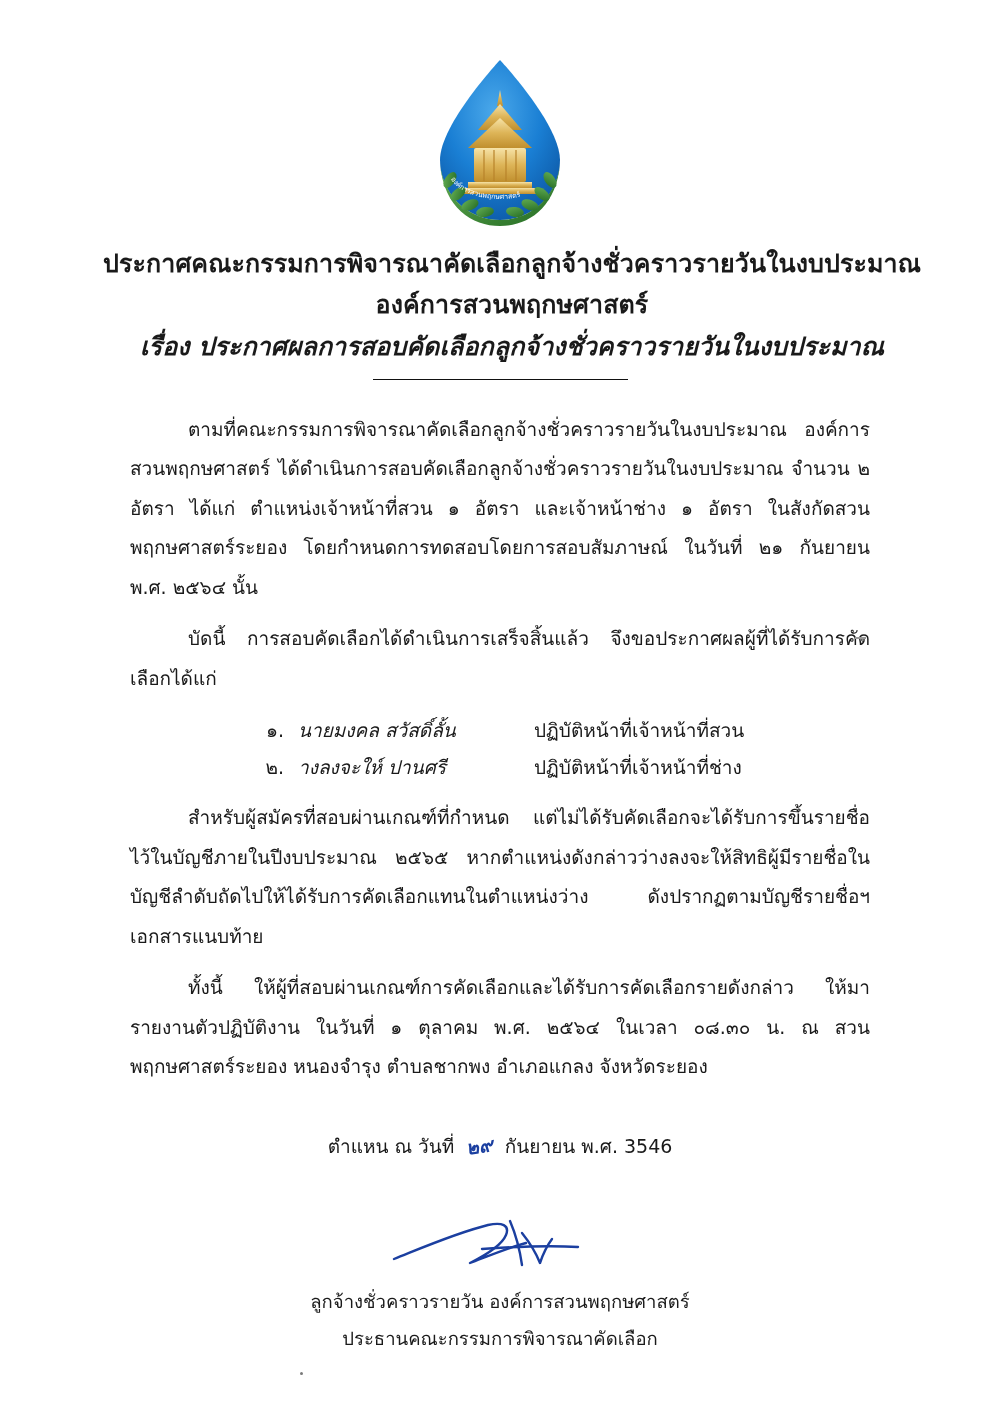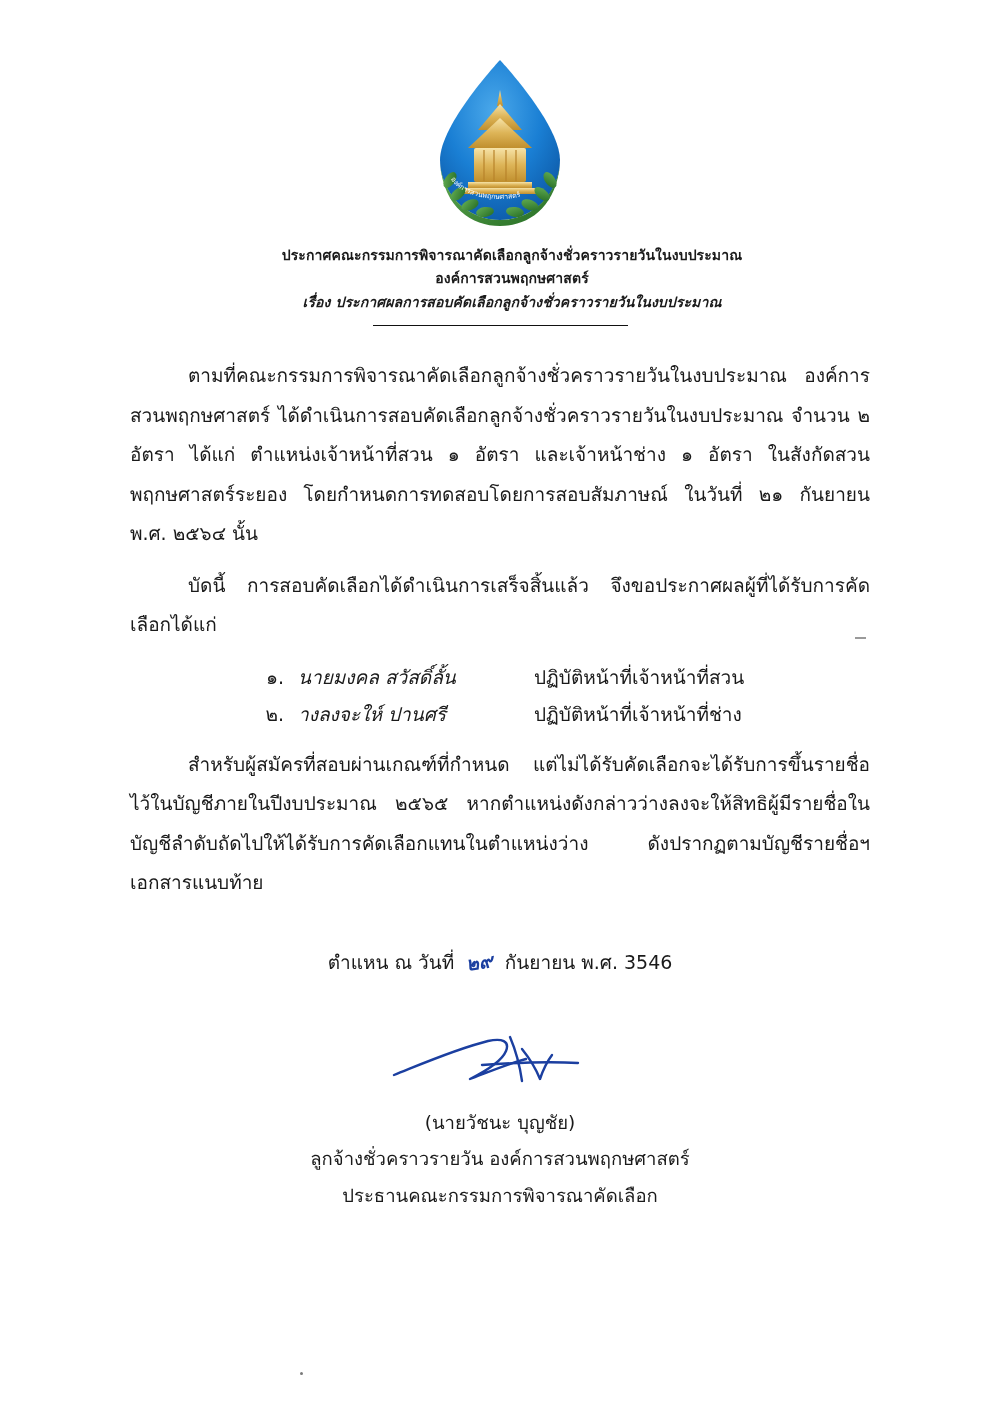--- a/index.html
+++ b/index.html
@@ -34,21 +34,21 @@
     height: 180px;
     position: relative;
   }
 
   
   .heading {
     text-align: center;
     margin-top: 12px;
   }
   .heading .line {
-    font-size: 14px;
+    font-size: 25px;
     font-weight: bold;
     line-height: 1.62;
     letter-spacing: 0.1px;
     padding-left: 24px;
   }
   .heading .line3 {
     margin-top: 2px;
     font-style: italic;
   }
   .rule {
@@ -252,38 +252,38 @@
       </li>
       <li class="name-row">
         <span class="num">๒.</span>
         <span class="nm">างลงจะให์  ปานศรี</span>
         <span class="role">ปฏิบัติหน้าที่เจ้าหน้าที่ช่าง</span>
       </li>
     </ul>
 
     <p class="para indent gap">สำหรับผู้สมัครที่สอบผ่านเกณฑ์ที่กำหนด แต่ไม่ได้รับคัดเลือกจะได้รับการขึ้นรายชื่อไว้ในบัญชีภายในปีงบประมาณ ๒๕๖๕ หากตำแหน่งดังกล่าวว่างลงจะให้สิทธิผู้มีรายชื่อในบัญชีลำดับถัดไปให้ได้รับการคัดเลือกแทนในตำแหน่งว่าง ดังปรากฏตามบัญชีรายชื่อฯ เอกสารแนบท้าย</p>
 
+    <p class="para indent gap">ทั้งนี้ ให้ผู้ที่สอบผ่านเกณฑ์การคัดเลือกและได้รับการคัดเลือกรายดังกล่าว ให้มารายงานตัวปฏิบัติงาน ในวันที่ ๑ ตุลาคม พ.ศ. ๒๕๖๔ ในเวลา ๐๘.๓๐ น.  ณ สวนพฤกษศาสตร์ระยอง  หนองจำรุง ตำบลชากพง  อำเภอแกลง  จังหวัดระยอง</p>
 
     <div class="announce-line">
       <span>ตำแหน   ณ  วันที่</span>
       <span class="handdate">๒๙</span>
       <span>กันยายน พ.ศ. 3546</span>
     </div>
 
     <div class="sig-wrap">
       <svg class="sig-svg" width="260" height="70" viewBox="0 0 260 70" xmlns="http://www.w3.org/2000/svg">
         <g fill="none" stroke="#1b3fa0" stroke-width="2.4" stroke-linecap="round" stroke-linejoin="round">
           <path d="M24 46 C 54 34, 86 20, 118 12 C 132 9, 140 12, 136 22 C 131 34, 112 44, 100 50
                    C 116 44, 140 34, 156 30"></path>
           <path d="M140 8 C 146 22, 150 38, 152 52"></path>
           <path d="M152 20 C 160 30, 166 40, 170 50 C 172 44, 176 34, 182 26"></path>
           <path d="M112 36 C 140 34, 176 32, 208 34"></path>
         </g>
       </svg>
-      <div class="sig-name">(นายวัชนะ  บุญชัย)</div>
       <div class="sig-role">ลูกจ้างชั่วคราวรายวัน องค์การสวนพฤกษศาสตร์</div>
       <div class="sig-role">ประธานคณะกรรมการพิจารณาคัดเลือก</div>
     </div>
   </div>
 
   <div class="stray-mark"></div>
   <div class="scan-dot"></div>
 </div>
 
 </body></html>

